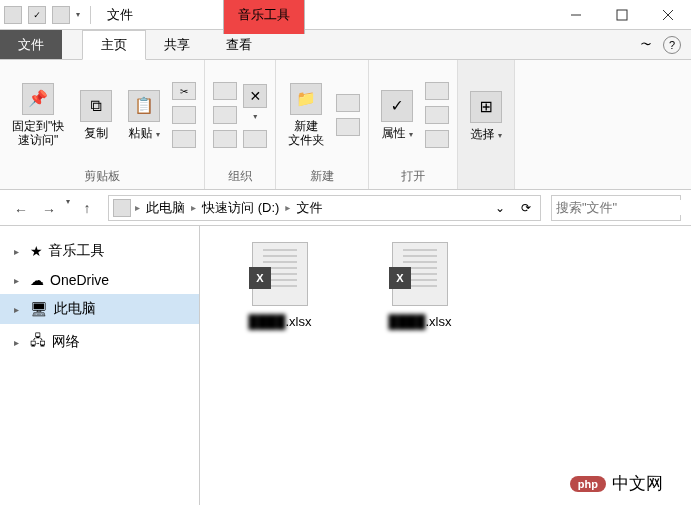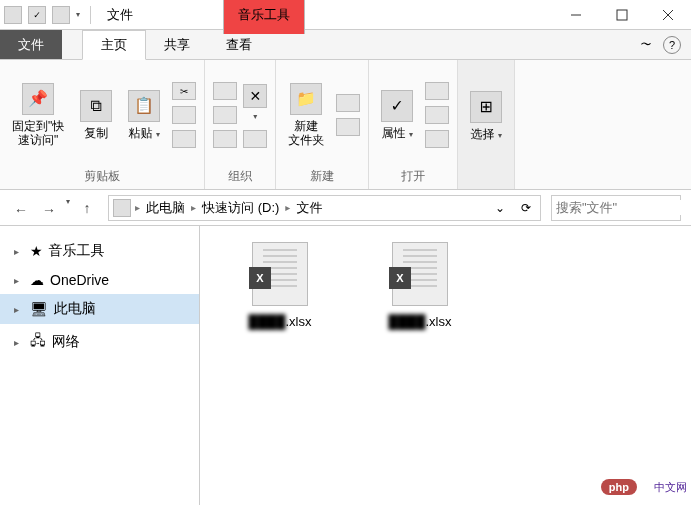--- a/index.html
+++ b/index.html
@@ -59,23 +59,23 @@
 .tree-chev { width: 10px; font-size: 10px; color: #666; }
 .files { flex: 1; display: flex; gap: 40px; padding: 16px 30px; align-items: flex-start; }
 .file { width: 100px; display: flex; flex-direction: column; align-items: center; gap: 6px; cursor: pointer; }
 .file-icon { width: 56px; height: 64px; background: #eee; border: 1px solid #bbb; position: relative; display:flex; align-items:center; justify-content:flex-start; }
 .file-icon::before { content:""; position:absolute; top:6px; left:10px; right:10px; height:40px; background: repeating-linear-gradient(to bottom, #ccc 0 2px, transparent 2px 6px); }
 .file-badge { position: absolute; left: -4px; top: 24px; width: 22px; height: 22px; background: #444; color: #fff; display: flex; align-items: center; justify-content: center; font-size: 11px; font-weight: bold; }
 .file-name { font-size: 13px; text-align: center; filter: blur(2px); }
 .file-ext { font-size: 13px; text-align: right; }
 
 
-.watermark { position: absolute; right: 4px; bottom: 10px; display: flex; align-items: center; gap: 17px; }
+.watermark { position: absolute; right: 28px; bottom: 10px; display: flex; align-items: center; gap: 6px; }
 .wm-badge { background: #b94a48; color: #fff; border-radius: 10px; padding: 2px 8px; font-size: 11px; font-weight: bold; }
-.wm-text { font-size: 11px; color: #4c1d95; }
+.wm-text { font-size: 17px; color: #000000; }
 
 svg { display:block; }
 </style>
 </head>
 <body>
 
 <div class="titlebar">
   <div class="qat">
     <div class="qat-icon"></div>
     <div class="qat-icon">✓</div>

